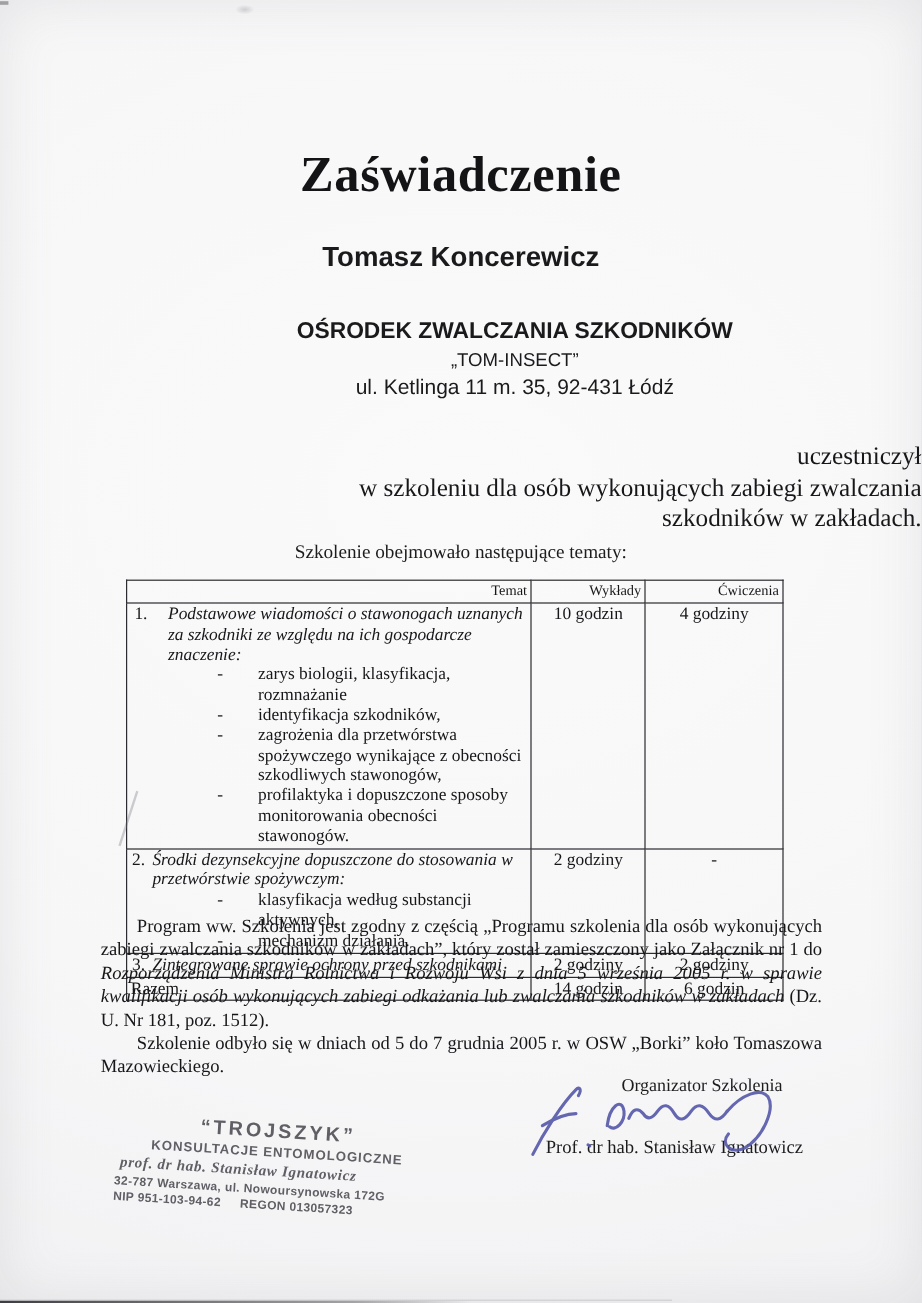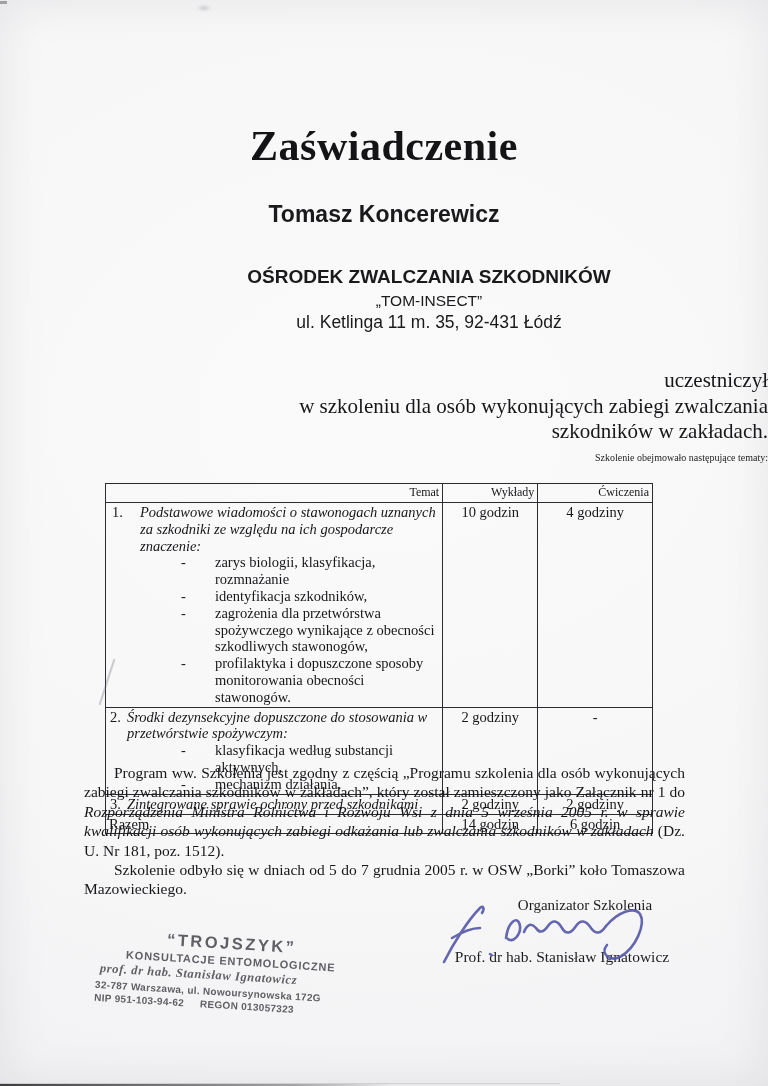--- a/index.html
+++ b/index.html
@@ -17,21 +17,21 @@
   .recipient{position:absolute;top:201px;left:0;width:768px;text-align:center;
     font-family:"Liberation Sans","DejaVu Sans",sans-serif;font-weight:bold;font-size:23px;color:#1a1a1c;}
   .org{position:absolute;top:266px;left:0;width:768px;text-align:center;
     font-family:"Liberation Sans","DejaVu Sans",sans-serif;color:#1a1a1c;padding-left:45px;}
   .org-name{font-weight:bold;font-size:19px;}
   .org-brand{font-size:15.5px;margin-top:4px;}
   .org-address{font-size:17.5px;margin-top:2px;}
 
   .statement{position:absolute;top:368px;left:0;width:768px;text-align:right;
     font-size:21px;line-height:1.22;color:#17171a;}
-  .table-intro{position:absolute;top:452px;left:0;width:768px;text-align:right;font-size:10px;font-family:Liberation Serif, serif;}
+  .table-intro{position:absolute;top:452px;left:0;width:768px;text-align:center;font-size:16px;font-family:Liberation Serif, serif;}
 
   table.topics{position:absolute;left:105px;top:483px;width:548px;border-collapse:collapse;
     font-size:14.5px;line-height:1.16;color:#17171a;}
   table.topics th,table.topics td{border:1px solid #2c2c30;padding:1px 3px;vertical-align:top;}
   table.topics th{font-weight:normal;font-size:12px;text-align:right;padding:2px 3px;}
   .col-temat{width:343px;} .col-wyk{width:92px;} .col-cw{width:113px;}
   td.hours{text-align:center;}
   .topic{display:flex;}
   .topic .num{flex:none;width:28px;padding-left:3px;}
   .topic.tight .num{width:17px;padding-left:1px;}

